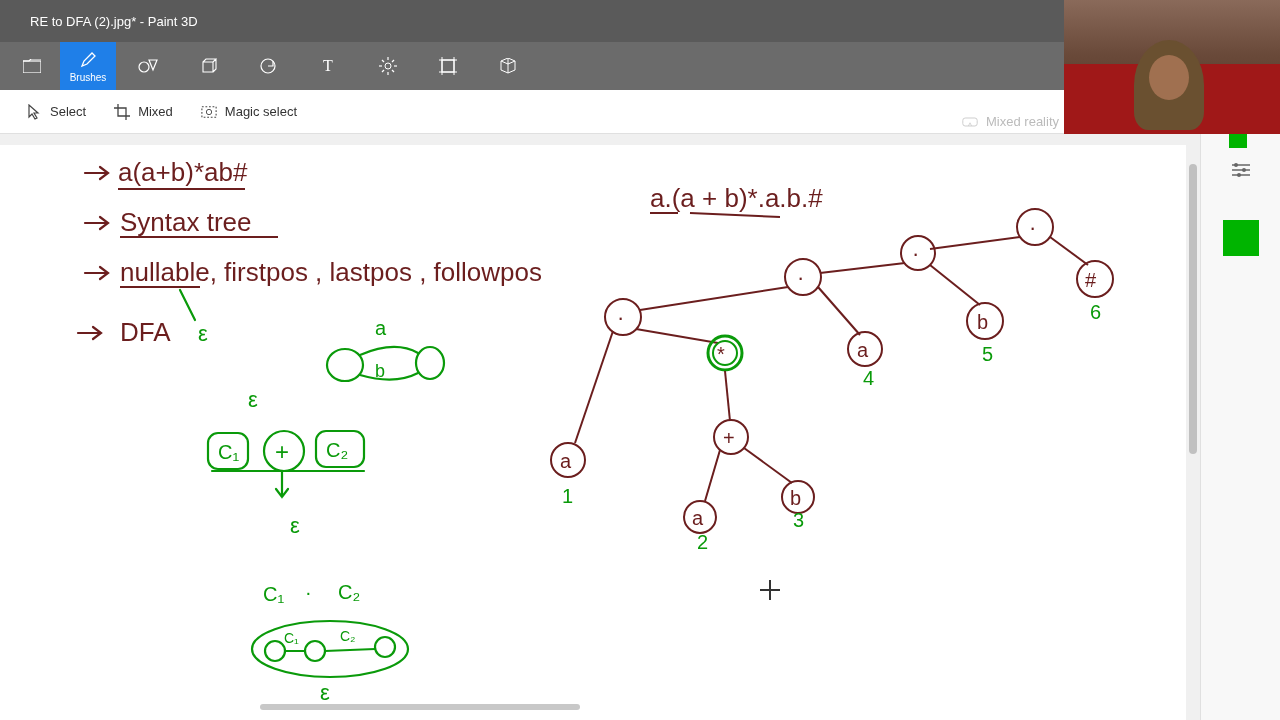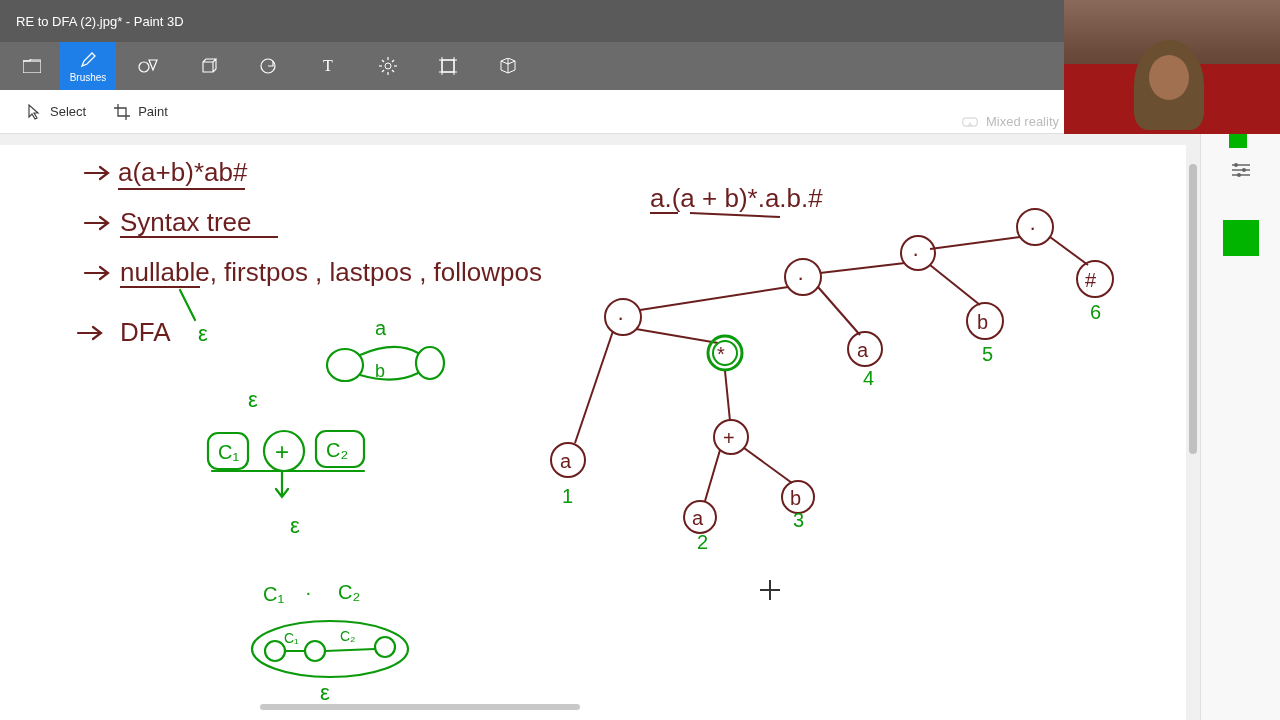--- a/index.html
+++ b/index.html
@@ -1,18 +1,18 @@
 <!DOCTYPE html>
 <html><head>
 <meta charset="utf-8">
 <style>
 * { margin: 0; padding: 0; box-sizing: border-box; font-family: "Segoe UI", sans-serif; }
 body { width: 1280px; height: 720px; background: #f5f5f5; overflow: hidden; position: relative; }
 
-.titlebar { height: 42px; background: #5a5a5a; color: #fff; display: flex; align-items: center; padding: 0 16px; font-size: 13px; }
+.titlebar { height: 42px; background: #5a5a5a; color: #fff; display: flex; align-items: center; padding: 0 30px; font-size: 13px; }
 
 .mainbar { height: 48px; background: #6b6b6b; display: flex; align-items: flex-start; padding: 0 8px; gap: 4px; }
 .main-btn { width: 56px; height: 48px; display: flex; flex-direction: column; align-items: center; justify-content: center; color: #fff; cursor: pointer; }
 .main-btn:first-child { width: 48px; }
 .main-btn.active { background: #1f7fe8; }
 .main-btn .lbl { font-size: 10px; margin-top: 2px; }
 .main-icon { width: 20px; height: 20px; display: flex; align-items: center; justify-content: center; }
 .spacer { flex: 1; }
 
 .subbar { height: 44px; background: #fff; border-bottom: 1px solid #e0e0e0; display: flex; align-items: center; padding: 0 12px; gap: 0; }
@@ -148,21 +148,30 @@
         </svg>
     </span>
     <span>Select</span>
   </div>
   <div class="sub-btn">
     <span class="sub-icon">
       <svg width="16" height="16" viewBox="0 0 16 16">
           <path d="M4 0 L4 12 L16 12 M0 4 L12 4 L12 16" fill="none" stroke="#444" stroke-width="1.3"></path>
         </svg>
     </span>
-    <span>Paint</span>
+    <span>Mixed</span>
+  </div>
+  <div class="sub-btn">
+    <span class="sub-icon">
+      <svg width="18" height="14" viewBox="0 0 18 14">
+          <rect x="1" y="1" width="16" height="12" fill="none" stroke="#444" stroke-width="1.2" stroke-dasharray="2 2"></rect>
+          <circle cx="9" cy="7" r="3" fill="none" stroke="#444"></circle>
+        </svg>
+    </span>
+    <span>Magic select</span>
   </div>
   <div class="spacer"></div>
   <div class="sub-btn disabled">
     <span class="sub-icon">
       <svg width="20" height="12" viewBox="0 0 20 12">
           <rect x="1" y="1" width="18" height="10" rx="3" fill="none" stroke="#ccc" stroke-width="1.2"></rect>
           <path d="M8 11 L10 7 L12 11" fill="none" stroke="#ccc"></path>
         </svg>
     </span>
     <span>Mixed reality</span>

